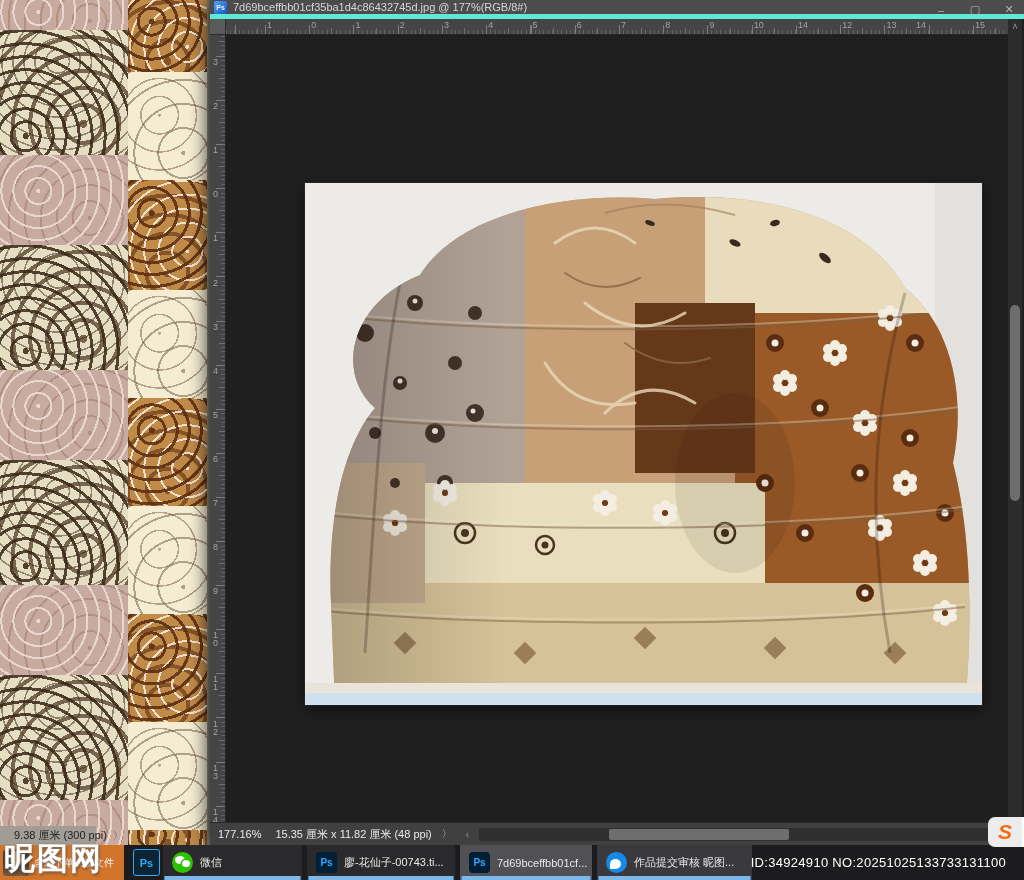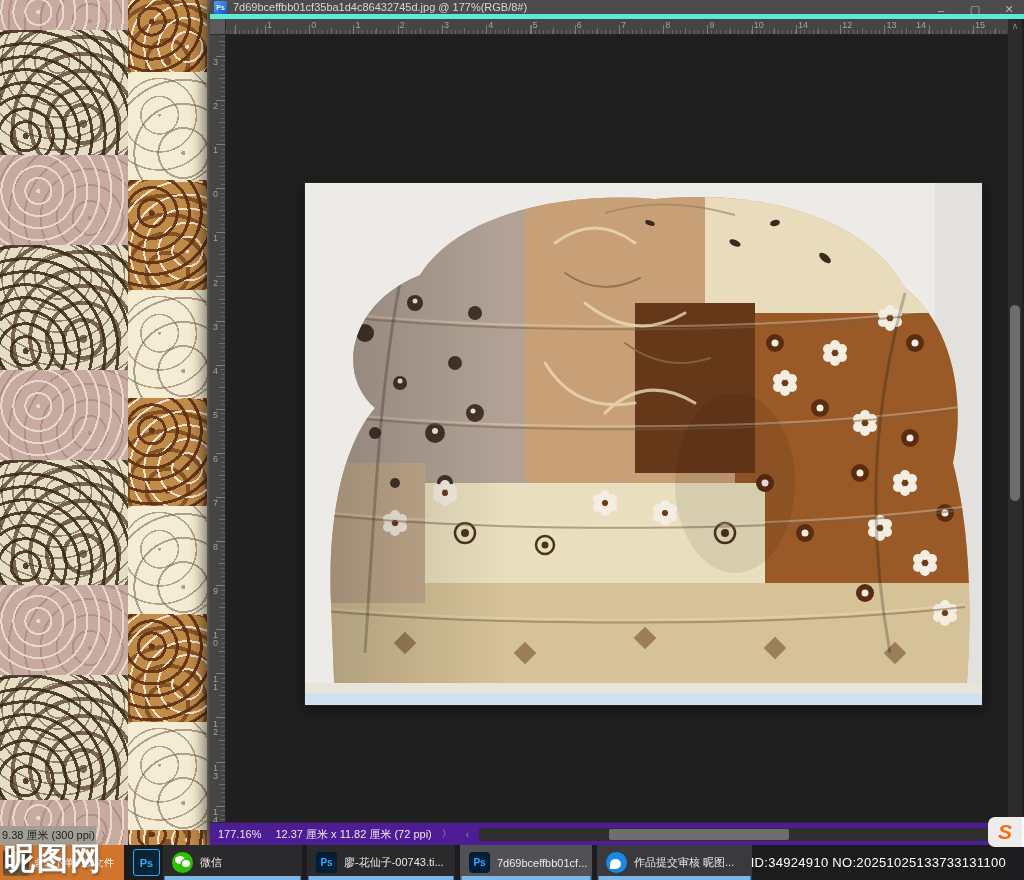--- a/index.html
+++ b/index.html
@@ -25,21 +25,21 @@
   .p-caramel { background-color:#c08a49;
     background-image:
       repeating-radial-gradient(circle at 30% 30%, rgba(93,47,16,.9) 0 3px, transparent 3px 12px),
       repeating-radial-gradient(circle at 75% 65%, rgba(255,248,235,.8) 0 2px, transparent 2px 14px),
       repeating-radial-gradient(circle at 50% 85%, rgba(93,47,16,.6) 0 4px, transparent 4px 19px); }
   .p-cream { background-color:#f4ecd3;
     background-image:
       repeating-radial-gradient(circle at 40% 40%, rgba(120,90,60,.5) 0 1.5px, transparent 1.5px 18px),
       repeating-radial-gradient(circle at 70% 75%, rgba(90,70,50,.45) 0 2px, transparent 2px 24px); }
   .bg-status { position:absolute; left:0; top:826px; width:96px; height:19px; background:#a19d94;
-    color:#222; font-size:11px; display:flex; align-items:center; padding-left:2px; white-space:nowrap; }
+    color:#222; font-size:11px; display:flex; align-items:center; padding-left:14px; white-space:nowrap; }
   .bg-status .chev { margin-left:6px; color:#444; font-size:10px; }
 
   
   .ps-window { position:absolute; left:210px; top:0; width:814px; height:845px; background:#1f1f1f;
     box-shadow:-6px 0 14px rgba(0,0,0,.55); }
   .titlebar { position:absolute; left:0; top:0; right:0; height:19px; background:#4c4c4c;
     border-bottom:5px solid #5eead4; display:flex; align-items:center; }
   .file-icon { width:13px; height:13px; margin-left:4px; border-radius:2px;
     background:linear-gradient(135deg,#4da3ff,#1355c8); color:#eaf4ff; font-size:7px; font-weight:bold;
     display:flex; align-items:center; justify-content:center; flex:0 0 auto; }
@@ -73,21 +73,21 @@
   .canvas { position:absolute; left:16px; top:35px; width:782px; height:787px; background:#1f1f1f; overflow:hidden; }
   .photo { position:absolute; left:79px; top:148px; width:677px; height:522px; background:#ecebe8;
     box-shadow:0 0 0 1px rgba(255,255,255,.05), 0 4px 14px rgba(0,0,0,.5); }
   .photo svg { display:block; }
 
   .v-scroll { position:absolute; right:2px; top:19px; width:14px; height:803px; background:#2c2c2c; }
   .v-scroll .arr { position:absolute; left:0; width:14px; height:14px; color:#8b8b8b; font-size:9px;
     text-align:center; line-height:14px; }
   .v-thumb { position:absolute; left:2px; top:286px; width:10px; height:196px; background:#6d6d6d; border-radius:5px; }
 
-  .bottom-bar { position:absolute; left:0; right:0; top:822px; height:23px; background:#4c1d95;
+  .bottom-bar { position:absolute; left:0; right:0; top:822px; height:23px; background:#404040;
     border-top:1px solid #2a2a2a; display:flex; align-items:center; font-size:11px; color:#e8e8e8;text-align:center; }
   .sb-zoom { margin-left:8px; }
   .sb-size { margin-left:14px; white-space:nowrap; }
   .sb-chev { margin-left:10px; color:#cfcfcf; font-size:10px; }
   .sb-back { margin-left:14px; color:#9a9a9a; font-size:10px; }
   .h-scroll { flex:1; margin:0 22px 0 10px; height:13px; background:#2f2f2f; border-radius:2px; position:relative; }
   .h-thumb { position:absolute; left:130px; width:180px; top:1px; bottom:1px; background:#6e6e6e; border-radius:2px; }
   .corner-arr { position:absolute; right:3px; top:5px; color:#8b8b8b; font-size:9px; }
 
   
@@ -376,21 +376,21 @@
       </div>
     </div>
 
     <div class="v-scroll">
       <span class="arr" style="top:0">∧</span>
       <div class="v-thumb"></div>
     </div>
 
     <div class="bottom-bar">
       <span class="sb-zoom">177.16%</span>
-      <span class="sb-size">12.37 厘米 x 11.82 厘米 (72 ppi)</span>
+      <span class="sb-size">15.35 厘米 x 11.82 厘米 (48 ppi)</span>
       <span class="sb-chev">〉</span>
       <span class="sb-back">‹</span>
       <div class="h-scroll">
         <div class="h-thumb"></div>
       </div>
       <span class="corner-arr">∨</span>
     </div>
   </div>
 
   <div class="taskbar">

